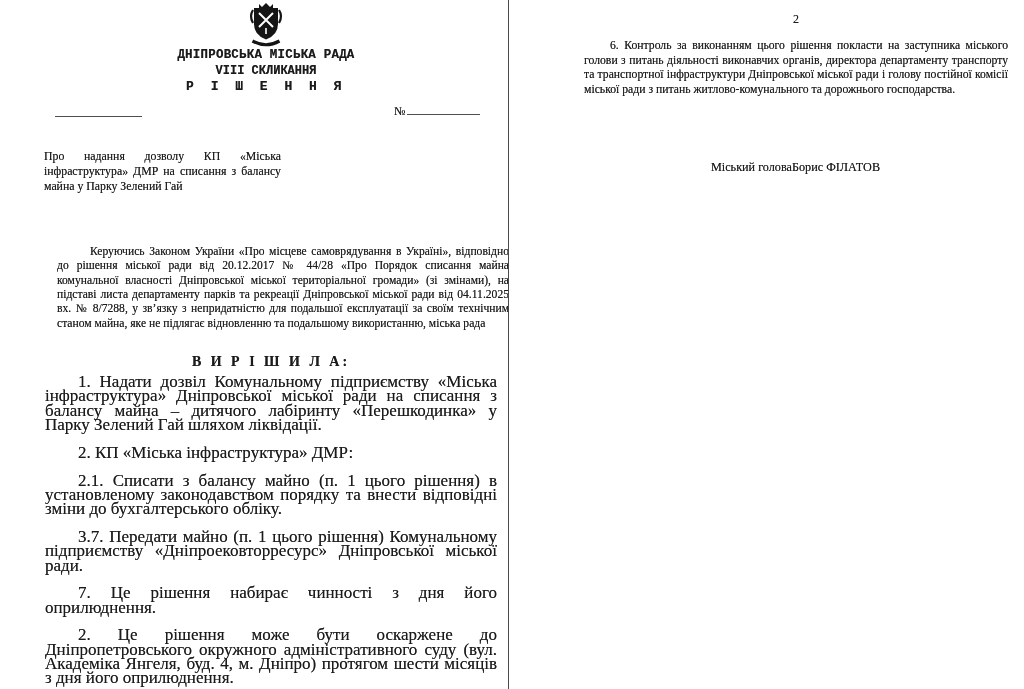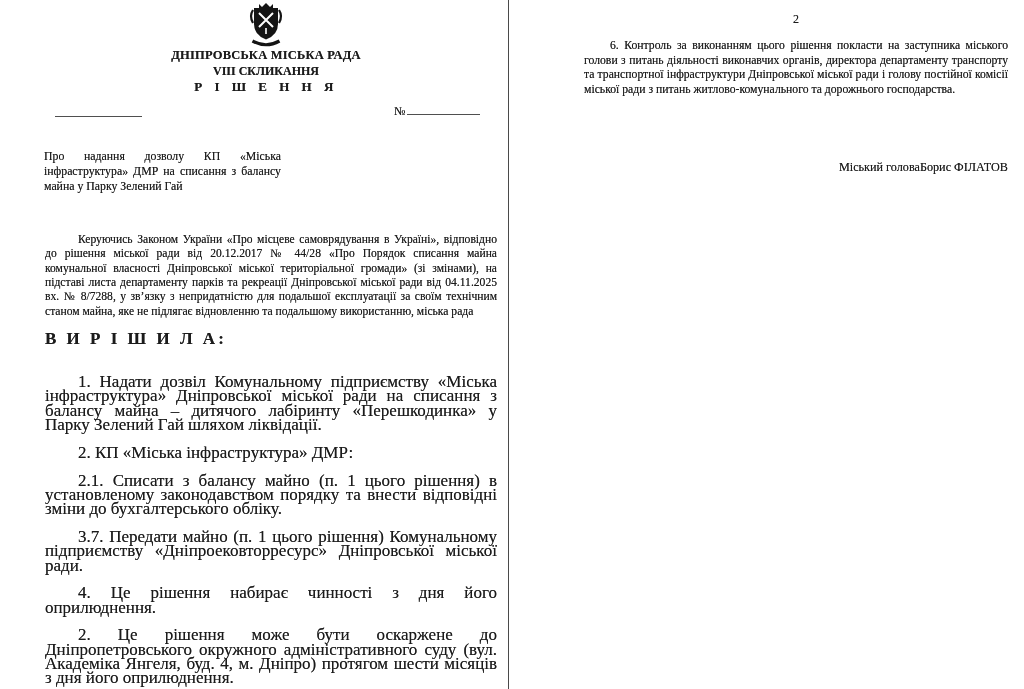--- a/index.html
+++ b/index.html
@@ -15,21 +15,21 @@
   .page { position: absolute; top: 0; height: 689px; }
   .page1 { left: 0; width: 508px; }
   .page2 { left: 508px; width: 515px; border-left: 1.5px solid #4a4a4a; }
 
   .scan-text { text-shadow: 0 0 .55px rgba(25,25,25,.65); }
 
   
   .emblem { position: absolute; left: 246px; top: 1px; }
   .p1-header {
     position: absolute; left: 150px; top: 48px; width: 232px;
-    text-align: center; font-weight: bold;
+    text-align: center; font-weight: bold; font-family: Liberation Mono, monospace;
   }
   .h1 { font-size: 12.5px; line-height: 15.5px; letter-spacing: .2px; }
   .h2 { font-size: 12px;   line-height: 15.5px; }
   .h3 { font-size: 13px; line-height: 15.5px; letter-spacing: 4.5px; }
 
   .date-line {
     position: absolute; left: 55px; top: 100px;
     width: 87px; height: 16px; border-bottom: 1.2px solid #4f4f4f;
   }
   .num-row {
@@ -41,47 +41,47 @@
     border-bottom: 1.2px solid #4f4f4f; margin-left: 2px;
   }
 
   
   .title {
     position: absolute; left: 44px; top: 149px; width: 237px;
     font-size: 11.8px; line-height: 15.2px;
     text-align: justify; text-align-last: left;
   }
   .preamble {
-    position: absolute; left: 45px; top: 233px; width: 452px; margin: 0;
+    position: absolute; left: 45px; top: 233px; width: 452px; margin: 12px;
     font-size: 11.6px; line-height: 14.35px;
     text-align: justify; text-indent: 33px;
   }
   .resolved {
-    position: absolute; left: 45px; top: 329px; width: 452px;
-    text-align: left; font-weight: bold; font-size: 17px; letter-spacing: 3px;
+    position: absolute; left: 45px; top: 354px; width: 452px;
+    text-align: center; font-weight: bold; font-size: 14px; letter-spacing: 3px;
   }
   .items {
     position: absolute; left: 45px; top: 375px; width: 452px;
     font-size: 17px; line-height: 14.35px; text-align: justify;
   }
   .items p { margin: 0 0 13.4px 0; text-indent: 33px; }
 
   
   .p2-num {
     position: absolute; left: 75px; top: 12px; width: 424px;
     text-align: center; font-size: 12px;
   }
   .item6 {
     position: absolute; left: 75px; top: 39px; width: 424px; margin: 0;
     font-size: 11.7px; line-height: 14.7px;
     text-align: justify; text-indent: 26px;
   }
   .sig {
     position: absolute; left: 74px; top: 160px; width: 425px;
-    display: flex; justify-content: flex-end;
+    display: flex; justify-content: center;
     font-size: 12.2px;
   }
 </style>
 </head>
 <body>
 
 <div class="canvas scan-text">
 
   <div class="page page1">
 
@@ -111,21 +111,21 @@
 
     <p class="preamble">Керуючись Законом України «Про місцеве самоврядування в Україні», відповідно до рішення міської ради від 20.12.2017 № 44/28 «Про Порядок списання майна комунальної власності Дніпровської міської територіальної громади» (зі змінами), на підставі листа департаменту парків та рекреації Дніпровської міської ради від 04.11.2025 вх. № 8/7288, у зв’язку з непридатністю для подальшої експлуатації за своїм технічним станом майна, яке не підлягає відновленню та подальшому використанню, міська рада</p>
 
     <div class="resolved">В И Р І Ш И Л А:</div>
 
     <div class="items">
       <p>1. Надати дозвіл Комунальному підприємству «Міська інфраструктура» Дніпровської міської ради на списання з балансу майна – дитячого лабіринту «Перешкодинка» у Парку Зелений Гай шляхом ліквідації.</p>
       <p>2. КП «Міська інфраструктура» ДМР:</p>
       <p>2.1. Списати з балансу майно (п. 1 цього рішення) в установленому законодавством порядку та внести відповідні зміни до бухгалтерського обліку.</p>
       <p>3.7. Передати майно (п. 1 цього рішення) Комунальному підприємству «Дніпроековторресурс» Дніпровської міської ради.</p>
-      <p>4. Це рішення набирає чинності з дня його оприлюднення.</p>
+      <p>7. Це рішення набирає чинності з дня його оприлюднення.</p>
       <p>2. Це рішення може бути оскаржене до Дніпропетровського окружного адміністративного суду (вул. Академіка Янгеля, буд. 4, м. Дніпро) протягом шести місяців з дня його оприлюднення.</p>
     </div>
   </div>
 
   <div class="page page2">
 
     <div class="p2-num">2</div>
 
     <p class="item6">6. Контроль за виконанням цього рішення покласти на заступника міського голови з питань діяльності виконавчих органів, директора департаменту транспорту та транспортної інфраструктури Дніпровської міської ради і голову постійної комісії міської ради з питань житлово-комунального та дорожнього господарства.</p>
 

